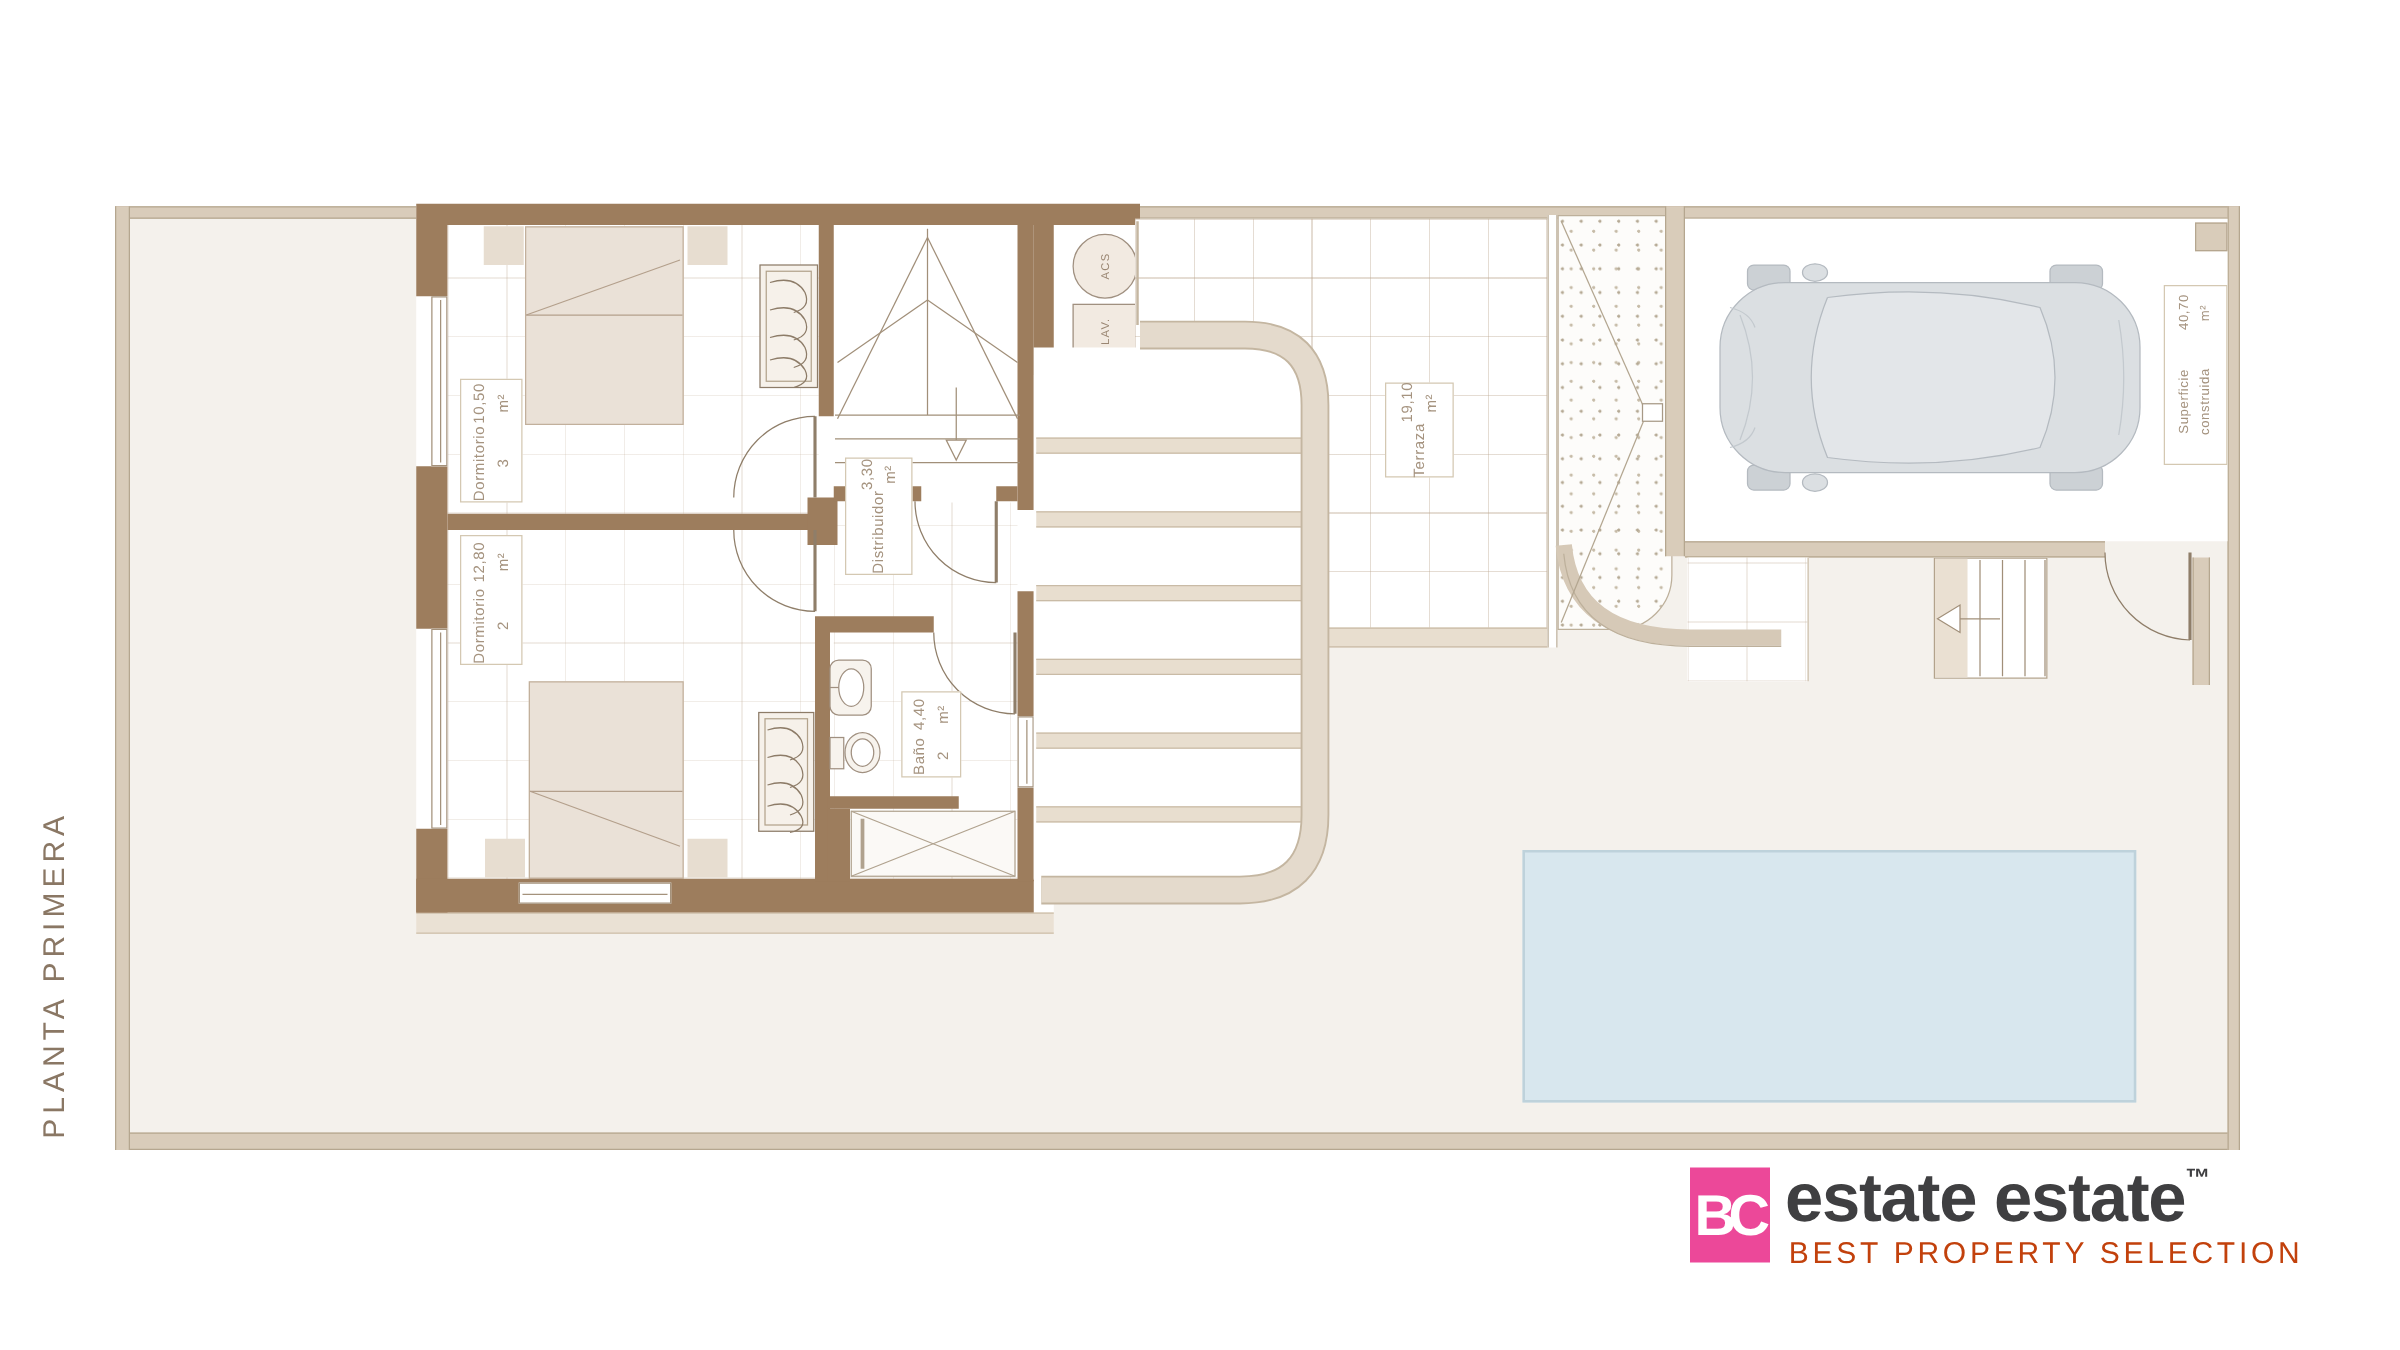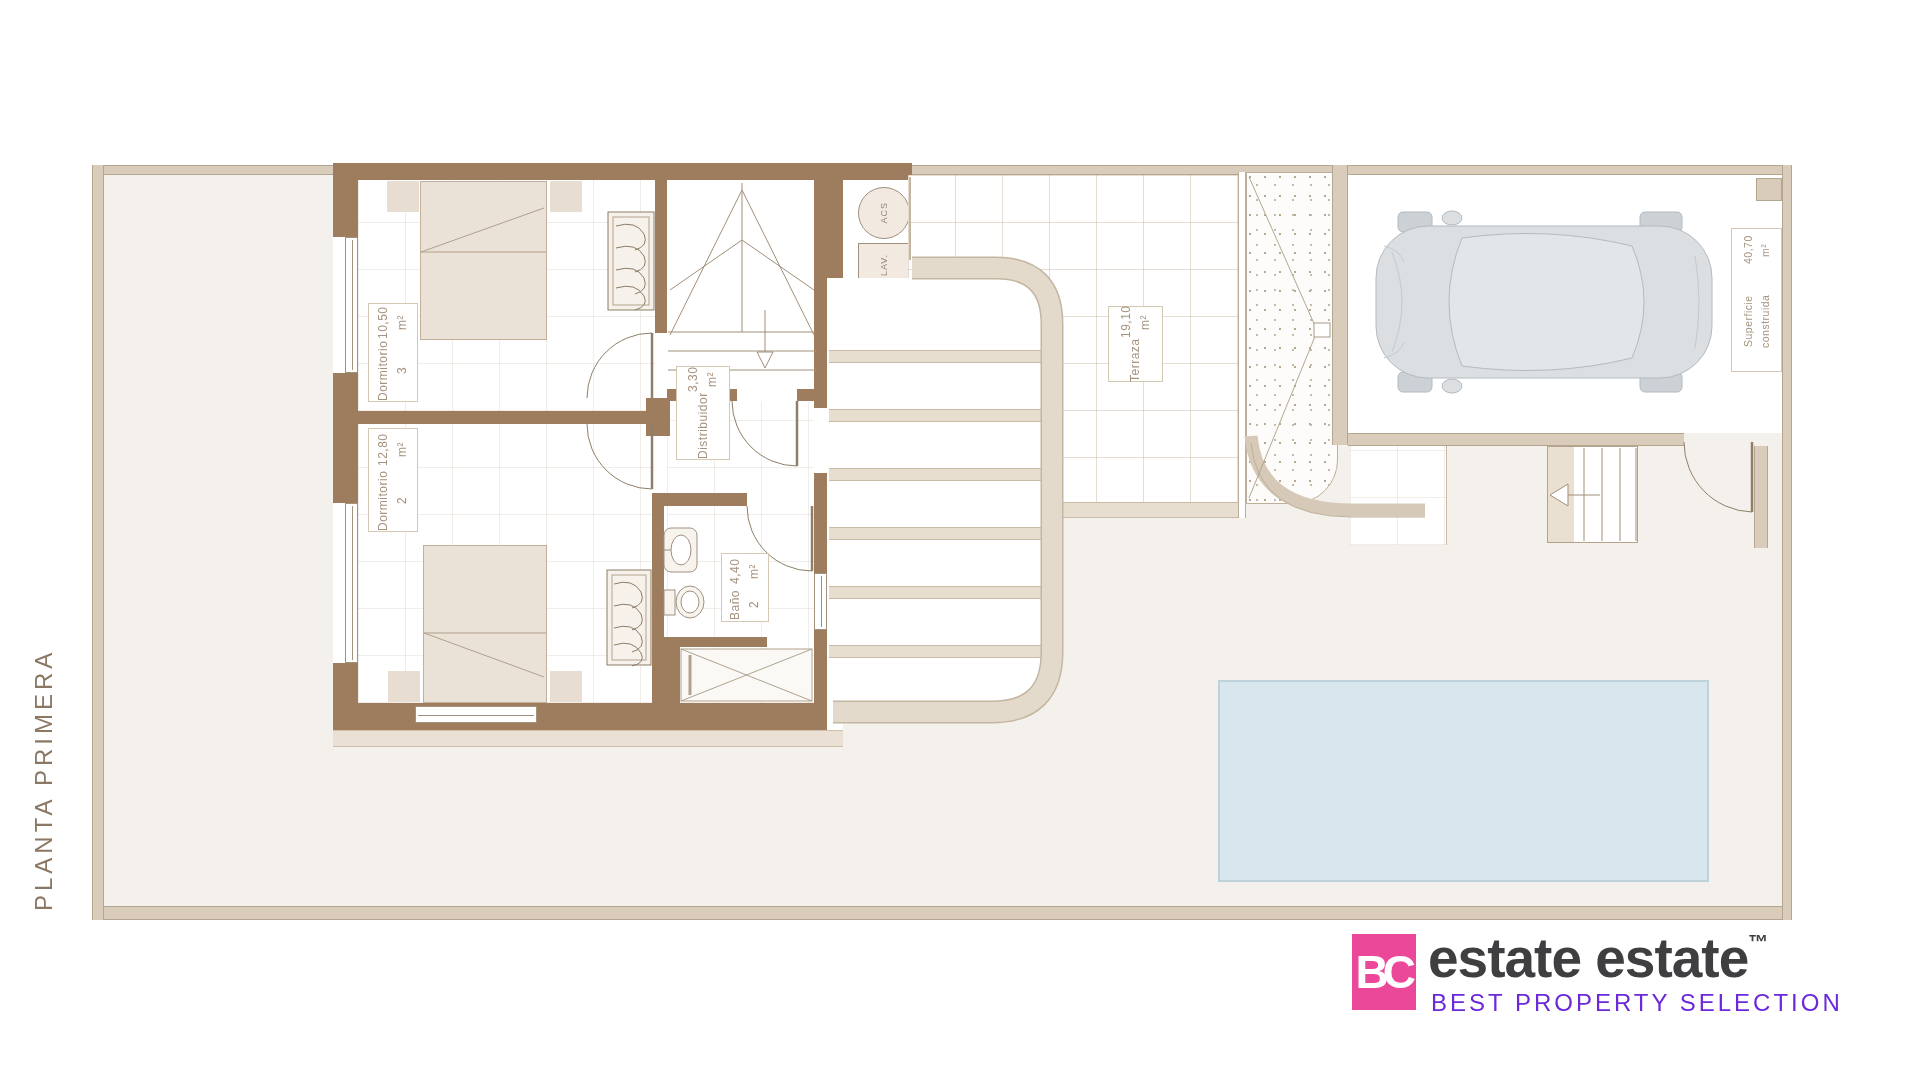--- a/index.html
+++ b/index.html
@@ -35,21 +35,21 @@
     background-image:radial-gradient(circle at 3px 4px,#b5a994 1px,transparent 1.5px),
                      radial-gradient(circle at 10px 12px,#c6bba7 1px,transparent 1.5px);
     background-size:15px 19px,18px 15px;}
   .pool{background:#d8e7ee;border:2px solid #bed2db;box-sizing:border-box;}
   .outline-band{background:#eae1d4;border-top:1px solid #cdbfa9;border-bottom:1px solid #cdbfa9;box-sizing:border-box;}
   .sep{background:#fff;border-left:1px solid #bdb09b;border-right:1px solid #bdb09b;box-sizing:border-box;}
   .logo-sq{background:#ec4899;display:flex;align-items:center;justify-content:flex-end;}
   .logo-sq span{color:#fff;font-weight:bold;font-size:46px;letter-spacing:-6px;padding-right:6px;}
   .brand{color:#3f3f41;font-weight:bold;font-size:55px;letter-spacing:-1px;white-space:nowrap;}
   .brand sup{font-size:20px;font-weight:bold;vertical-align:28px;letter-spacing:0;}
-  .tagline{color:#6d28d9;font-size:24px;letter-spacing:3px;white-space:nowrap;}
+  .tagline{color:#c2410c;font-size:24px;letter-spacing:3px;white-space:nowrap;}
   svg{position:absolute;left:0;top:0;pointer-events:none;}
 </style>
 </head>
 <body>
 
 <div id="stage">
 
   <div class="a garden" style="left:104px;top:175px;width:1678px;height:731px;"></div>
   <div class="a bh" style="left:92px;top:165px;width:1700px;height:10px;"></div>
   <div class="a bh" style="left:92px;top:906px;width:1700px;height:14px;"></div>

